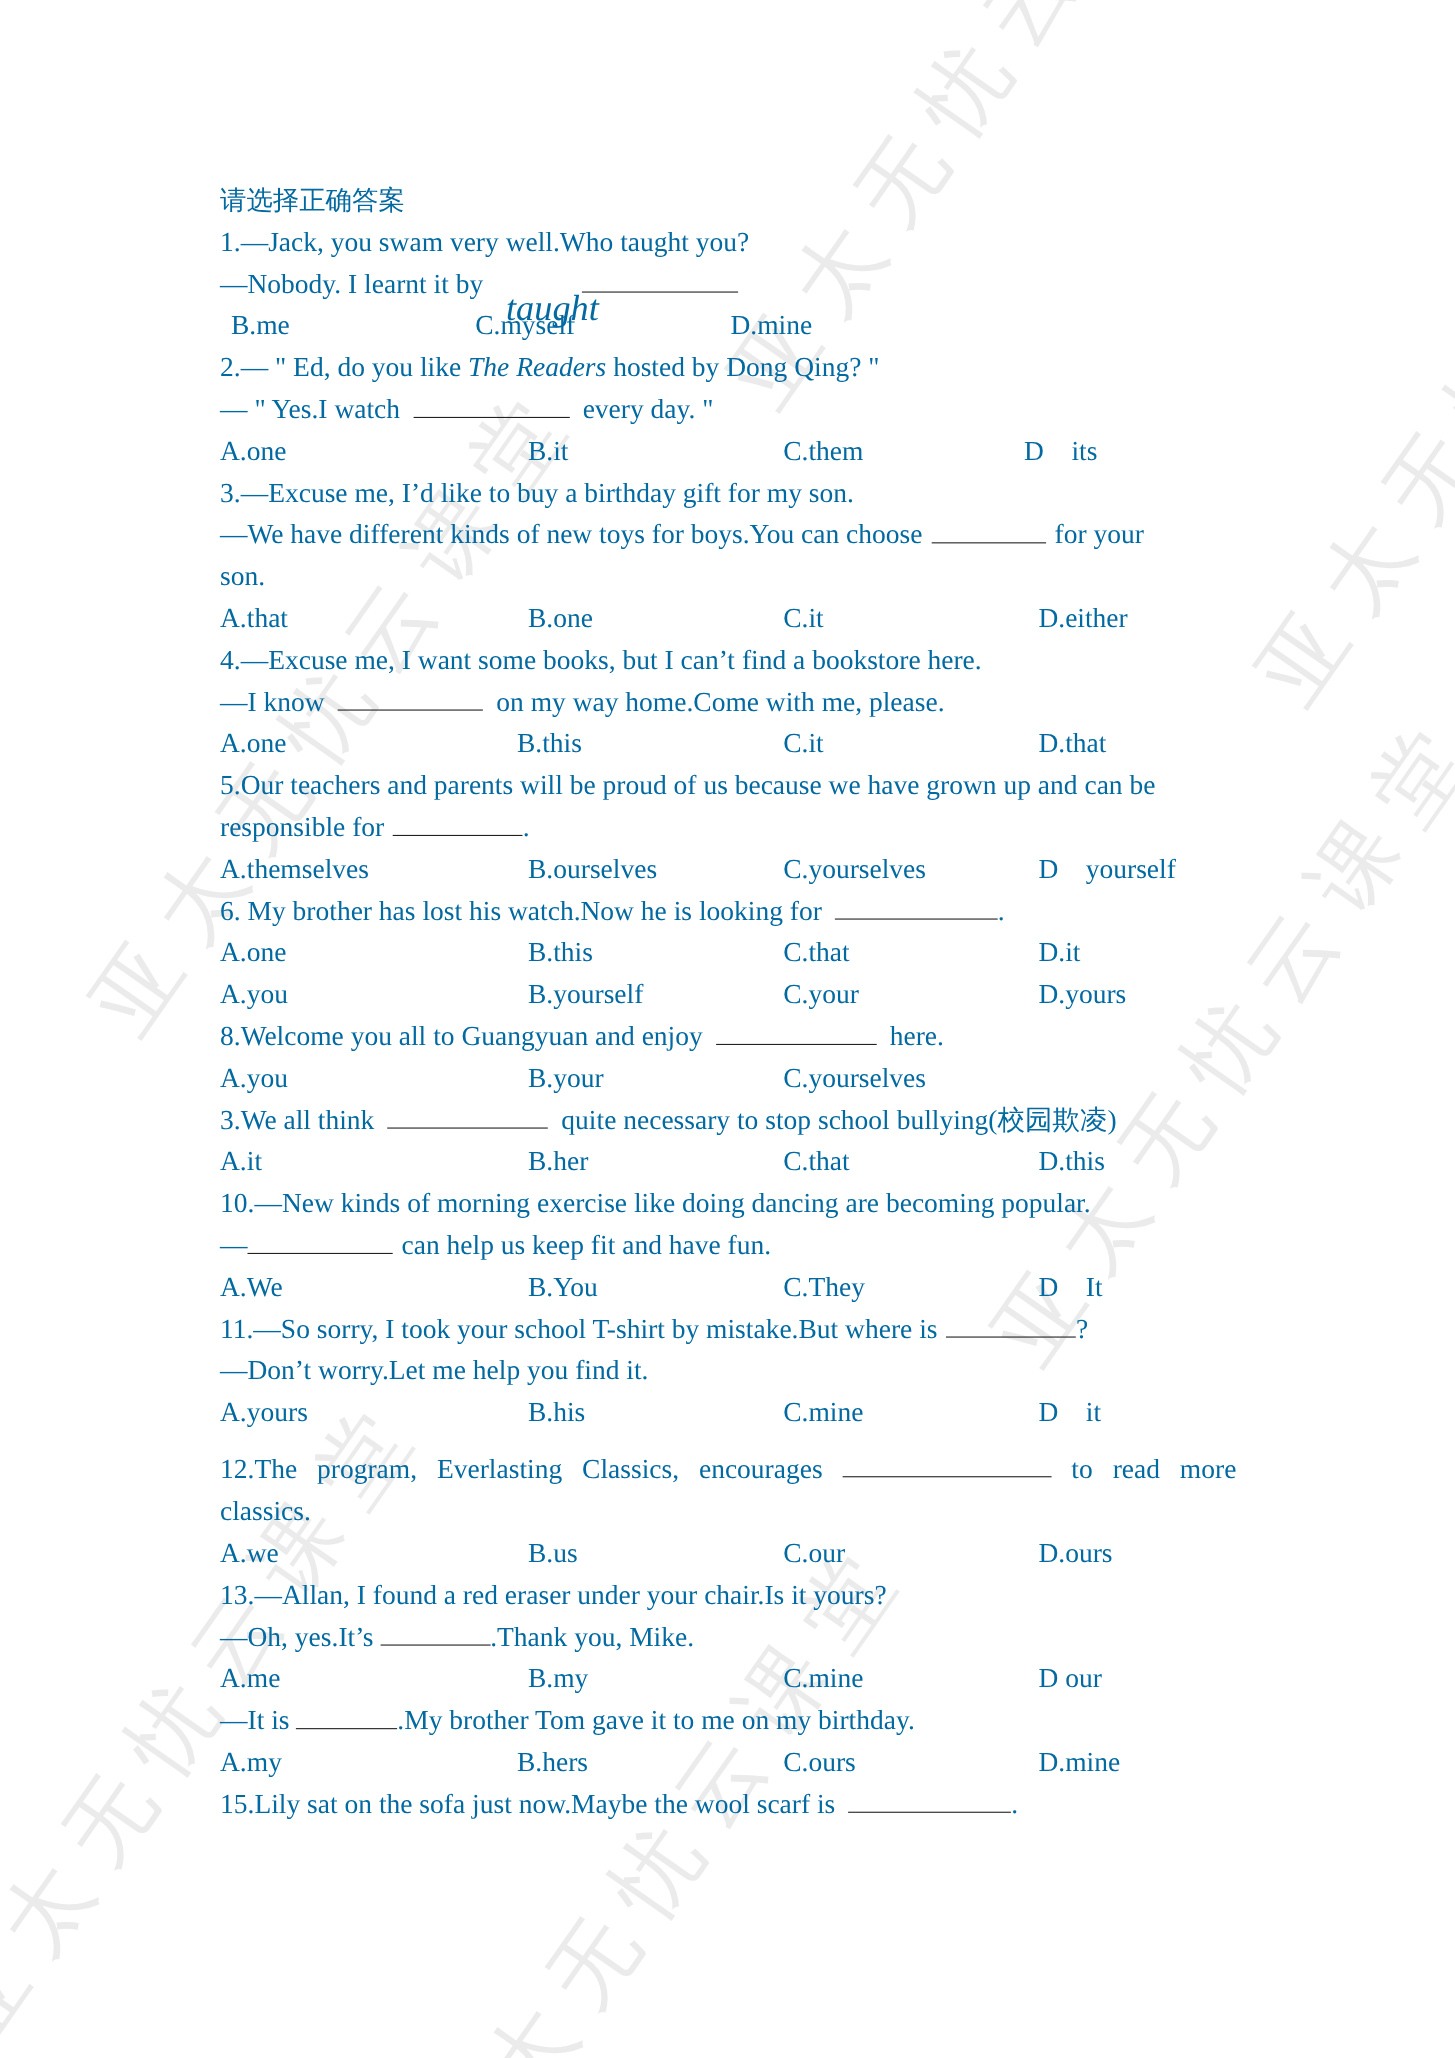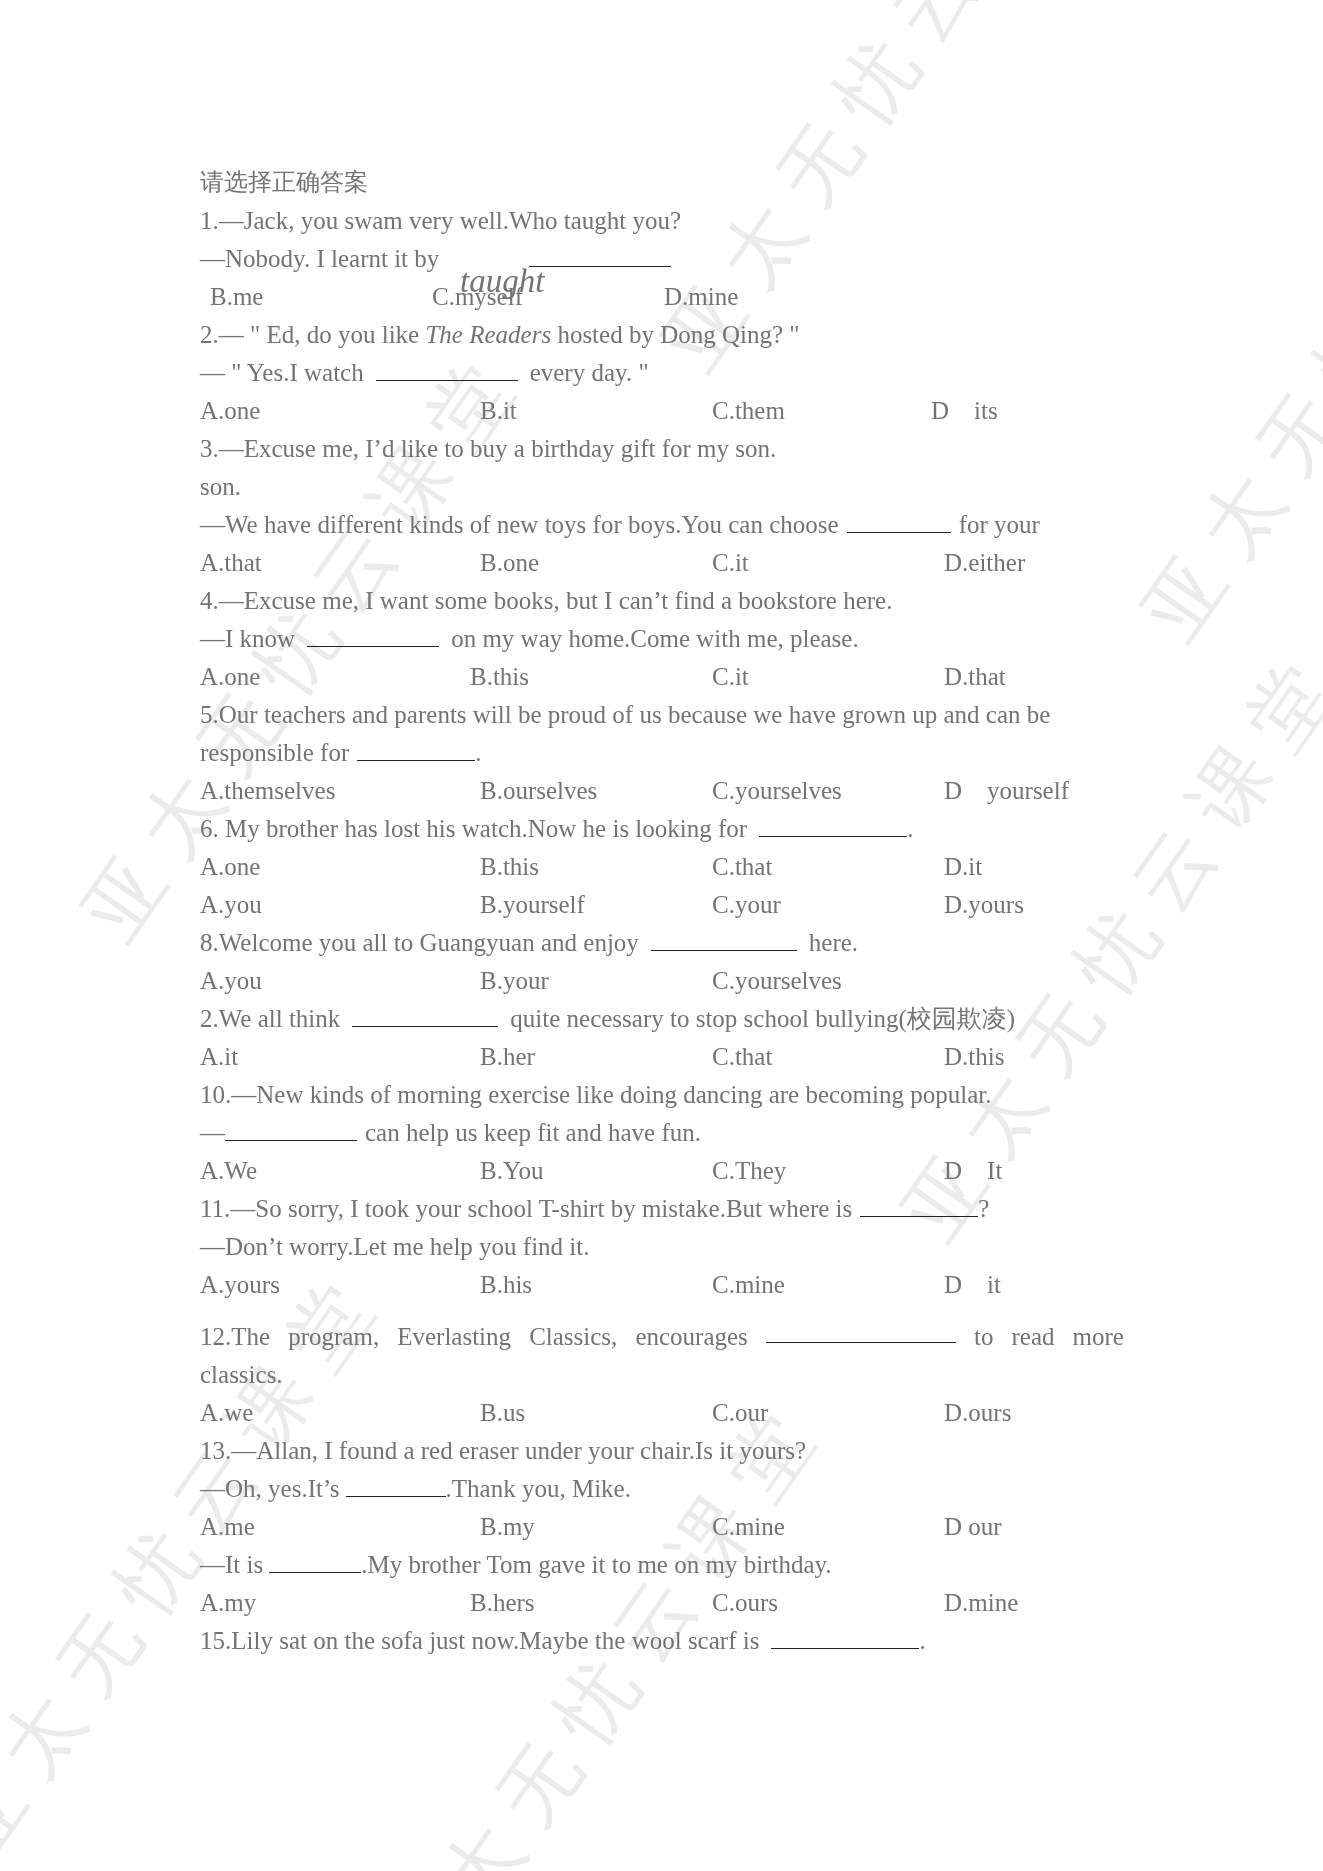--- a/index.html
+++ b/index.html
@@ -1,19 +1,19 @@
 <!DOCTYPE html>
 <html><head>
 <meta charset="utf-8">
 <style>
   html, body { margin: 0; padding: 0; background: #ffffff; }
   body { width: 1323px; height: 1871px; position: relative; overflow: hidden; }
   .page { position: absolute; left: 0; top: 0; width: 1323px; height: 1871px; background: #fff; }
   .wm { position: absolute; font-family: "DejaVu Sans", sans-serif; color: #ebebeb; font-size: 78px; letter-spacing: 22px; white-space: nowrap; transform-origin: 0 0; z-index: 0; user-select: none; }
-  .content { position: absolute; left: 200px; top: 162px; width: 930px; z-index: 1; font-family: "Liberation Serif", serif; font-size: 25px; color: #737373; }
+  .content { position: absolute; left: 200px; top: 162px; width: 930px; z-index: 1; font-family: "Liberation Serif", serif; font-size: 25px; color: #0369a1; }
   .line { height: 38px; line-height: 38px; white-space: nowrap; position: relative; }
   .title { font-family: "DejaVu Serif", serif; font-size: 24px; height: 40px; line-height: 40px; }
   .blank { display: inline-block; border-bottom: 1.5px solid #222; height: 24px; vertical-align: baseline; margin: 0 8px; }
   .opts { display: flex; }
   .opt { display: inline-block; }
   .o1 { width: 280px; } .o2 { width: 232px; } .o3 { width: 232px; } .o4 { width: 180px; }
   .it { font-style: italic; }
   .just { display: flex; justify-content: space-between; width: 924px; margin-top: 14px; }
   .stray { position: absolute; font-size: 33px; font-style: italic; }
 </style>
@@ -49,22 +49,22 @@
       <div class="line opts">
         <span class="opt o1">A.one</span>
         <span class="opt o2">B.it</span>
         <span class="opt o3" style="width:208px;">C.them</span>
         <span class="opt o4" style="white-space:pre;margin-left:11px;">D    its</span>
       </div>
     </div>
 
     <div>
       <div class="line">3.—Excuse me, I’d like to buy a birthday gift for my son.</div>
+      <div class="line"><span>—We have different kinds of new toys for boys.You can choose</span><span class="blank" style="width:104px;"></span><span>for your</span></div>
       <div class="line">son.</div>
-      <div class="line"><span>—We have different kinds of new toys for boys.You can choose</span><span class="blank" style="width:104px;"></span><span>for your</span></div>
       <div class="line opts">
         <span class="opt o1">A.that</span>
         <span class="opt o2">B.one</span>
         <span class="opt o3">C.it</span>
         <span class="opt o4">D.either</span>
       </div>
     </div>
 
     <div>
       <div class="line">4.—Excuse me, I want some books, but I can’t find a bookstore here.</div>
@@ -110,21 +110,21 @@
     <div>
       <div class="line"><span>8.Welcome you all to Guangyuan and enjoy</span><span class="blank" style="width:146px;margin:0 12px;"></span><span>here.</span></div>
       <div class="line opts">
         <span class="opt o1">A.you</span>
         <span class="opt o2">B.your</span>
         <span class="opt o3">C.yourselves</span>
       </div>
     </div>
 
     <div>
-      <div class="line"><span>2.We all think</span><span class="blank" style="width:146px;margin:0 12px;"></span><span>quite necessary to stop school bullying(校园欺凌)</span></div>
+      <div class="line"><span>3.We all think</span><span class="blank" style="width:146px;margin:0 12px;"></span><span>quite necessary to stop school bullying(校园欺凌)</span></div>
       <div class="line opts">
         <span class="opt o1">A.it</span>
         <span class="opt o2">B.her</span>
         <span class="opt o3">C.that</span>
         <span class="opt o4">D.this</span>
       </div>
     </div>
 
     <div>
       <div class="line">10.—New kinds of morning exercise like doing dancing are becoming popular.</div>

